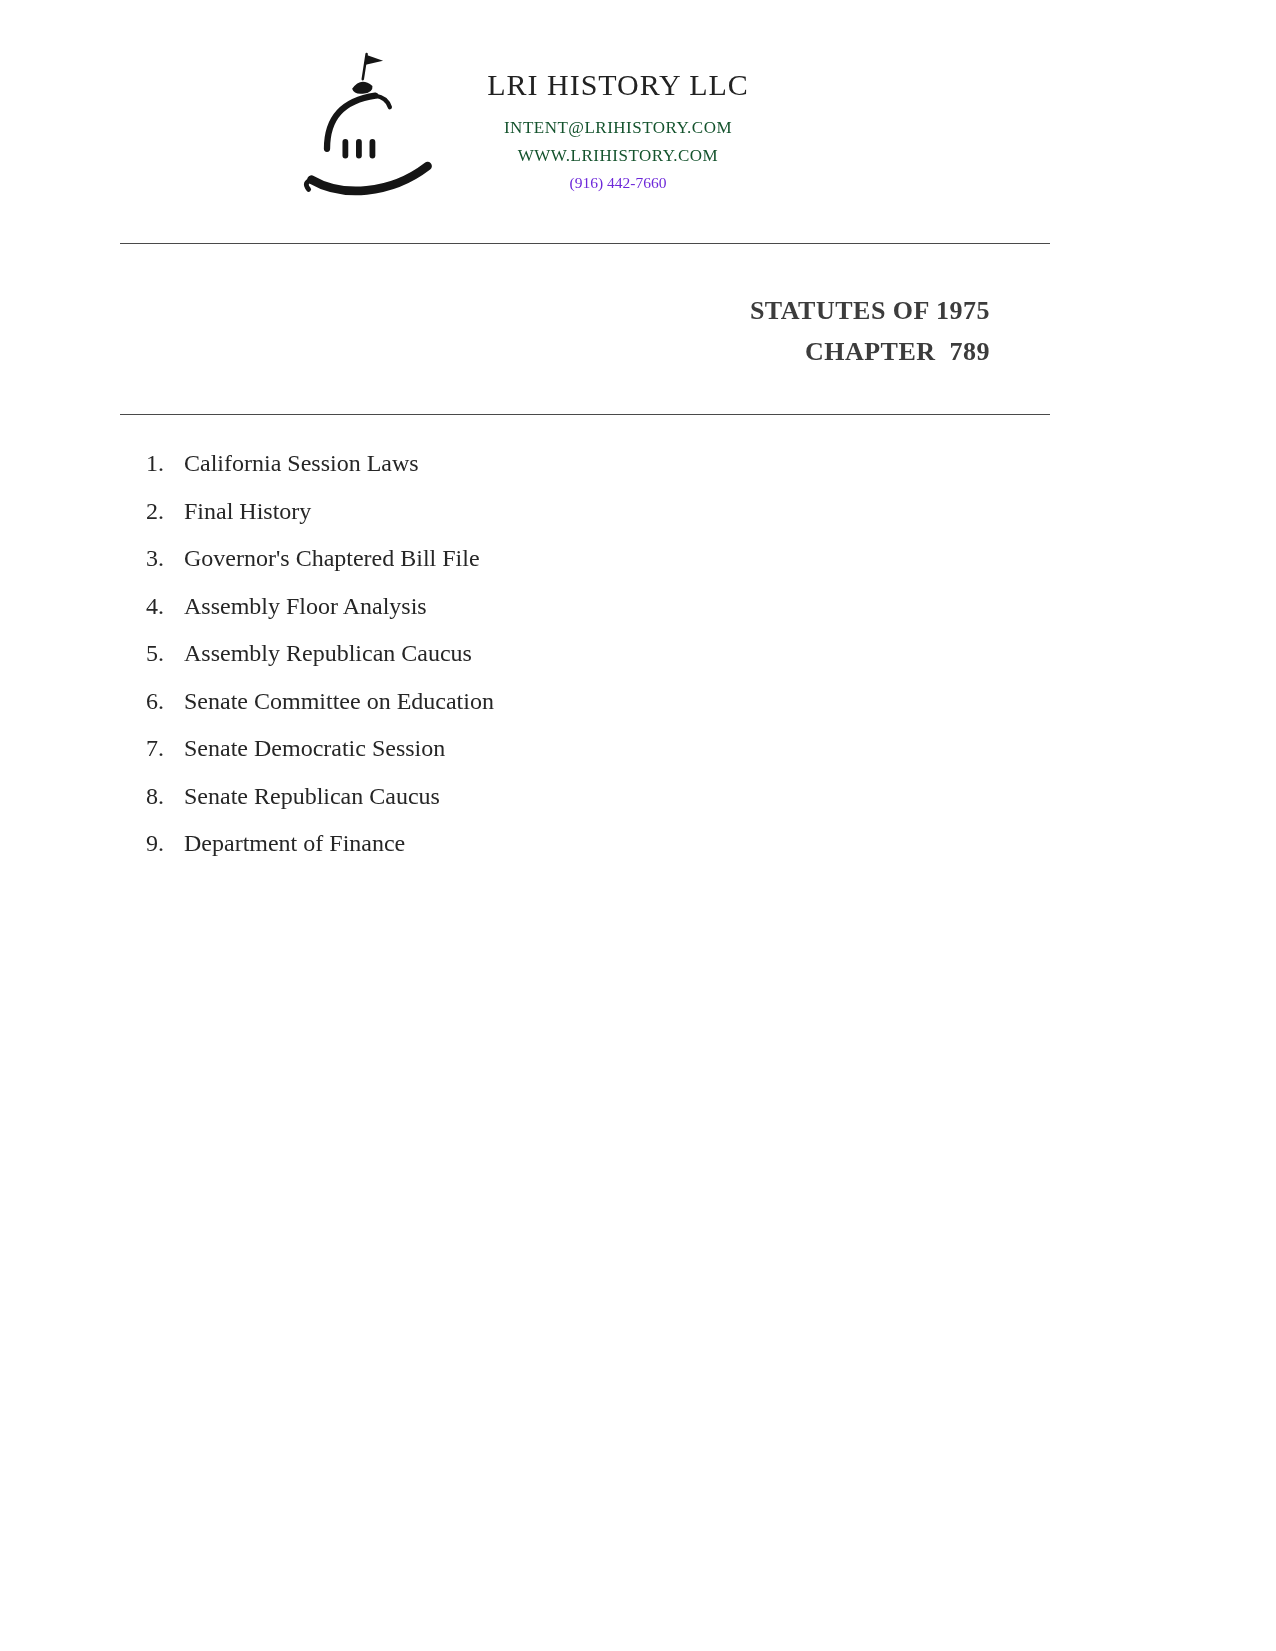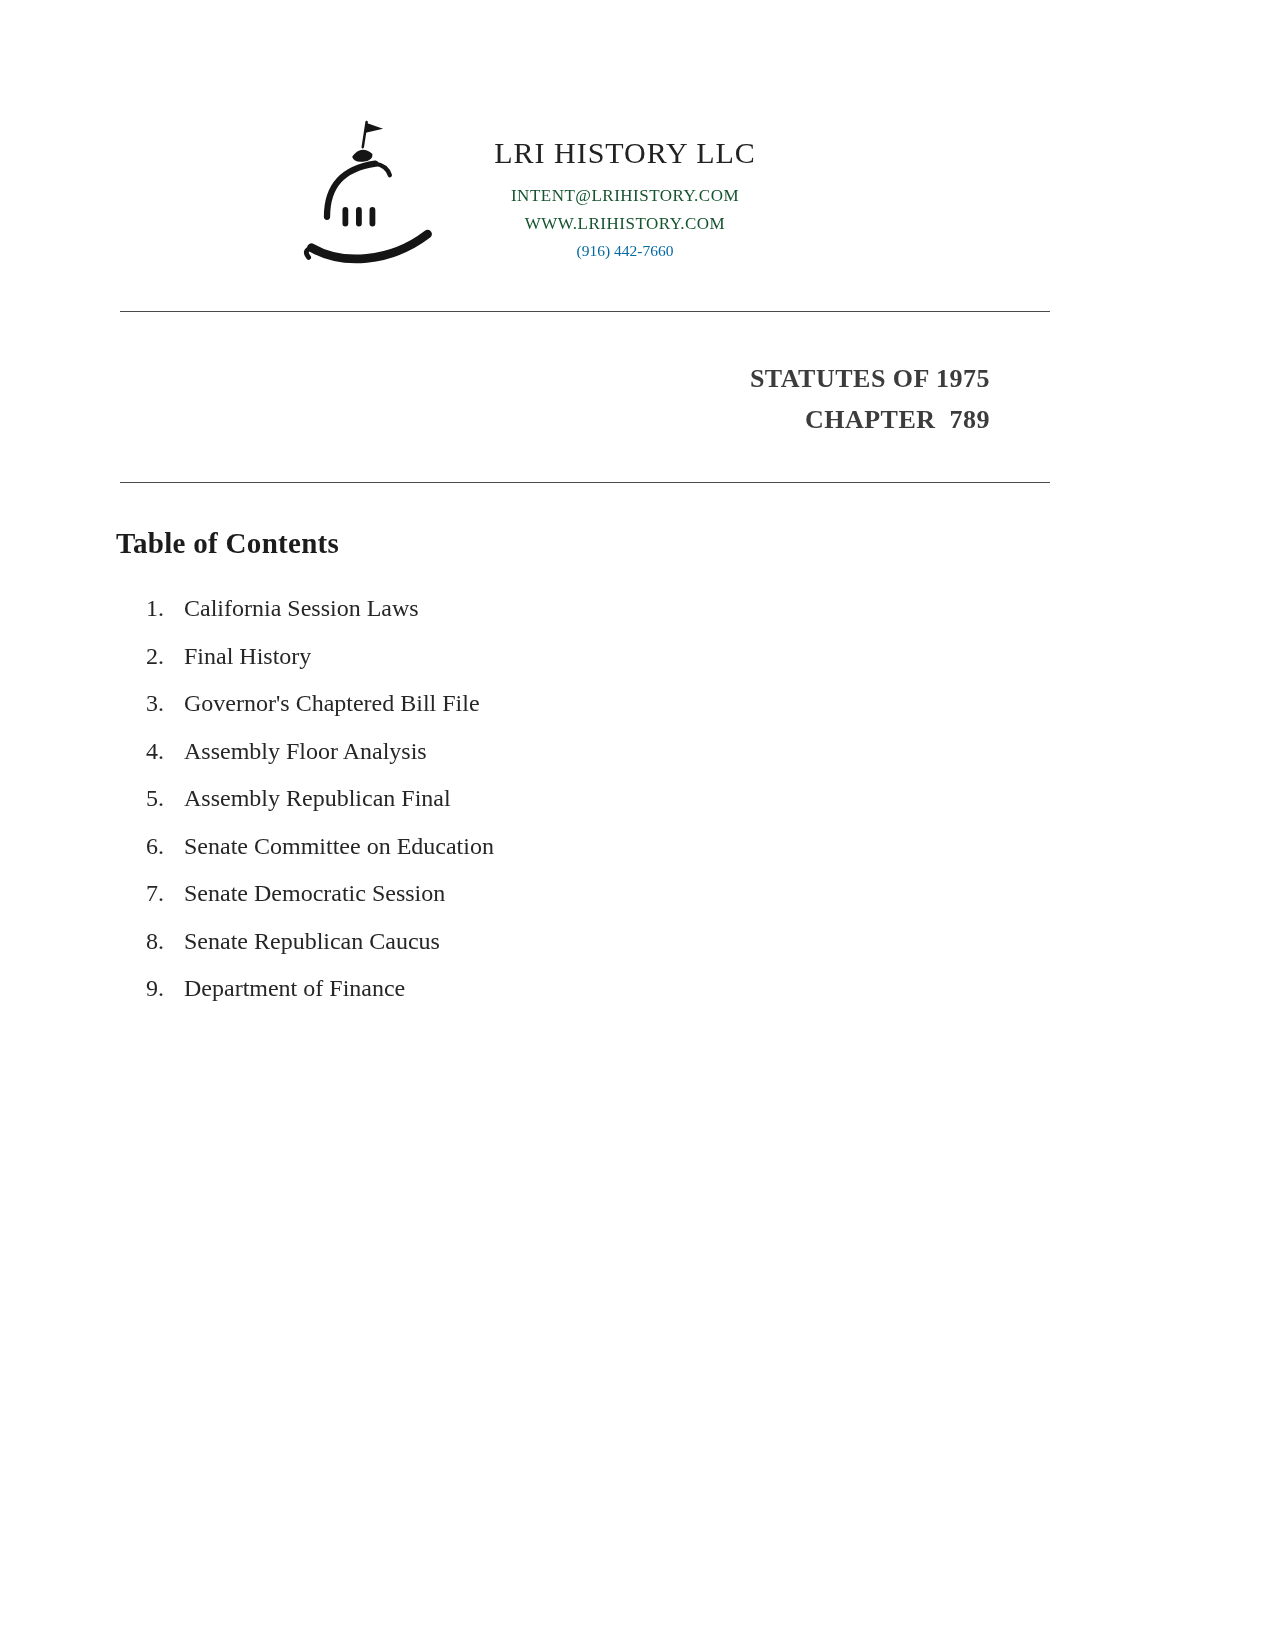--- a/index.html
+++ b/index.html
@@ -16,22 +16,22 @@
     color: #1d1d1d;
     box-sizing: border-box;
     padding: 0 226px 0 120px;
     overflow: hidden;
   }
   
   .letterhead {
     display: flex;
     align-items: flex-start;
     margin-left: 178px;
-    padding-top: 118px;
-    gap: 27px;
+    padding-top: 50px;
+    gap: 20px;
   }
   .logo-wrap {
     width: 145px;
     height: 155px;
     flex: 0 0 auto;
   }
   .logo-wrap svg { width: 100%; height: 100%; display: block; }
   .head-text {
     width: 310px;
     text-align: center;
@@ -46,21 +46,21 @@
   }
   .contact-line {
     font-size: 17px;
     letter-spacing: 0.5px;
     color: #14532d;
     margin-bottom: 8px;
     white-space: nowrap;
   }
   .phone-line {
     font-size: 15.5px;
-    color: #0369a1;
+    color: #6d28d9;
     white-space: nowrap;
   }
   .rule {
     border: none;
     border-top: 1.4px solid #4a4a4a;
     margin: 0;
   }
   .rule-top { margin-top: 38px; }
   .rule-bottom { margin-top: 42px; }
   
@@ -140,42 +140,41 @@
 
   <hr class="rule rule-top">
 
   <div class="title-block">
     <div class="title-line">STATUTES OF 1975</div>
     <div class="title-line">CHAPTER  789</div>
   </div>
 
   <hr class="rule rule-bottom">
 
-  <h1 class="toc-heading">Table of Contents</h1>
 
   <div class="toc-list">
     <div class="toc-item">
       <span class="toc-num">1.</span>
       <span class="toc-label">California Session Laws</span>
     </div>
     <div class="toc-item">
       <span class="toc-num">2.</span>
       <span class="toc-label">Final History</span>
     </div>
     <div class="toc-item">
       <span class="toc-num">3.</span>
       <span class="toc-label">Governor's Chaptered Bill File</span>
     </div>
     <div class="toc-item">
       <span class="toc-num">4.</span>
       <span class="toc-label">Assembly Floor Analysis</span>
     </div>
     <div class="toc-item">
       <span class="toc-num">5.</span>
-      <span class="toc-label">Assembly Republican Final</span>
+      <span class="toc-label">Assembly Republican Caucus</span>
     </div>
     <div class="toc-item">
       <span class="toc-num">6.</span>
       <span class="toc-label">Senate Committee on Education</span>
     </div>
     <div class="toc-item">
       <span class="toc-num">7.</span>
       <span class="toc-label">Senate Democratic Session</span>
     </div>
     <div class="toc-item">

